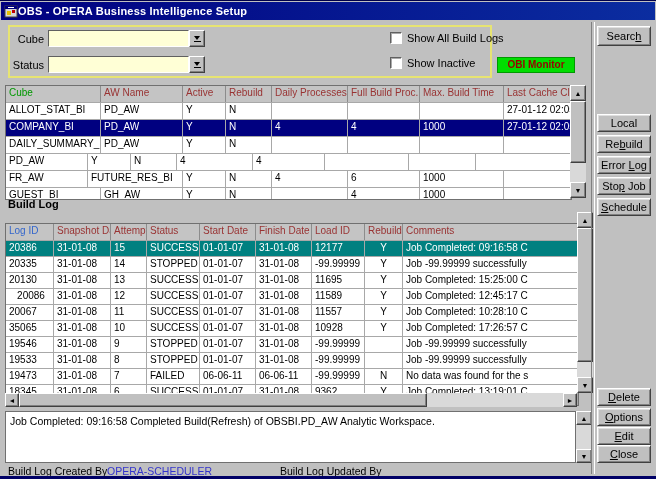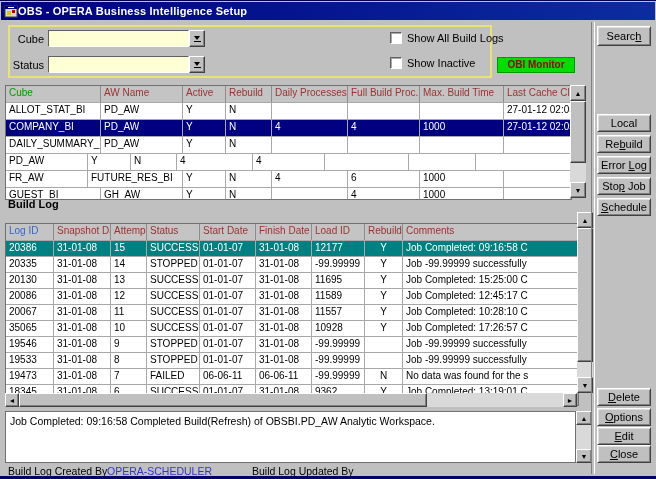--- a/index.html
+++ b/index.html
@@ -217,21 +217,21 @@
         <div class="gcell" style="width: 57px;">31-01-08</div>
         <div class="gcell" style="width: 36px;">13</div>
         <div class="gcell" style="width: 53px;">SUCCESS</div>
         <div class="gcell" style="width: 56px;">01-01-07</div>
         <div class="gcell" style="width: 56px;">31-01-08</div>
         <div class="gcell" style="width: 53px;">11695</div>
         <div class="gcell cell-center" style="width: 38px;">Y</div>
         <div class="gcell" style="width: 175px;">Job Completed: 15:25:00 C</div>
       </div>
       <div class="grow" style="height: 15px;">
-        <div class="gcell" style="width: 48px;">20086</div>
+        <div class="gcell" style="width: 48px; text-align: center;">20086</div>
         <div class="gcell" style="width: 57px;">31-01-08</div>
         <div class="gcell" style="width: 36px;">12</div>
         <div class="gcell" style="width: 53px;">SUCCESS</div>
         <div class="gcell" style="width: 56px;">01-01-07</div>
         <div class="gcell" style="width: 56px;">31-01-08</div>
         <div class="gcell" style="width: 53px;">11589</div>
         <div class="gcell cell-center" style="width: 38px;">Y</div>
         <div class="gcell" style="width: 175px;">Job Completed: 12:45:17 C</div>
       </div>
       <div class="grow" style="height: 15px;">
@@ -326,21 +326,21 @@
   </div>
 
   <div class="commentbox">Job Completed: 09:16:58 Completed Build(Refresh) of OBSBI.PD_AW Analytic Workspace.</div>
   <div class="sb" style="left:576px;top:410px;width:16px;height:52px;">
     <div class="sbbtn" style="left:0;top:0;width:16px;height:14px;">▲</div>
     <div class="sbbtn" style="left:0;top:38px;width:16px;height:14px;">▼</div>
   </div>
 
   <span class="statustext" style="left:8px;">Build Log Created By</span>
   <span class="statustext blue" style="left:107px;">OPERA-SCHEDULER</span>
-  <span class="statustext" style="left:252px;">Build Log Updated By</span>
+  <span class="statustext" style="left:280px;">Build Log Updated By</span>
   <span class="statustext" style="left:370px;"></span>
 
   <div class="bottomstrip"></div>
 
   <div class="vsep"></div>
   <div class="btn" id="btn-search">Searc<u>h</u></div>
   <div class="btn" id="btn-local-sync">Local S<u>y</u>nc.</div>
   <div class="btn" id="btn-rebuild">Re<u>b</u>uild</div>
   <div class="btn" id="btn-error-log">Error <u>L</u>og</div>
   <div class="btn" id="btn-stop-job">Sto<u>p</u> Job</div>

